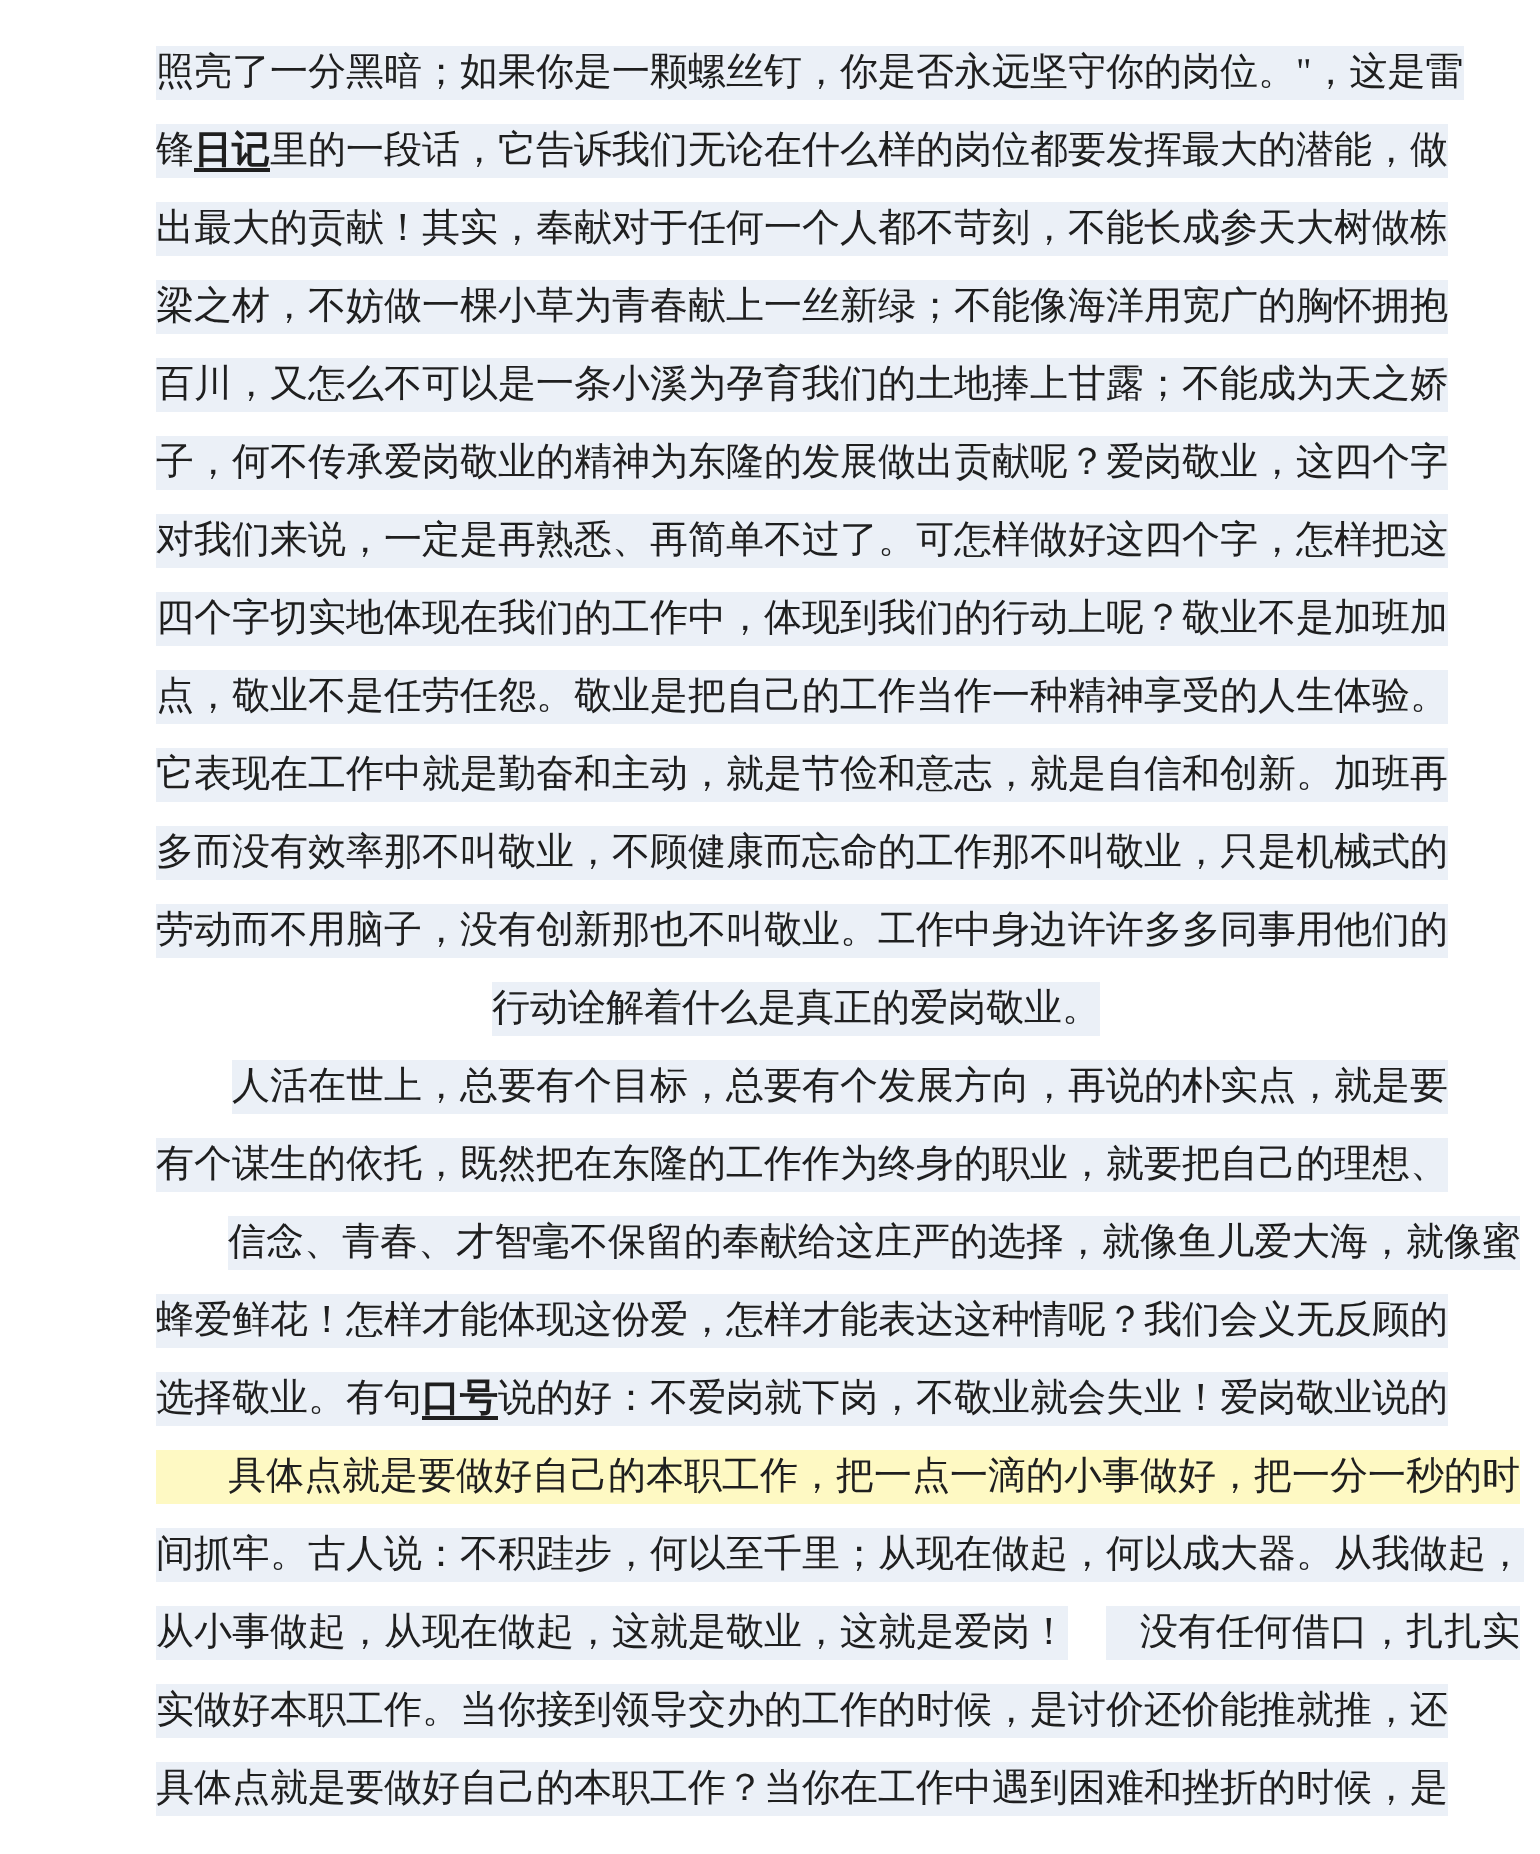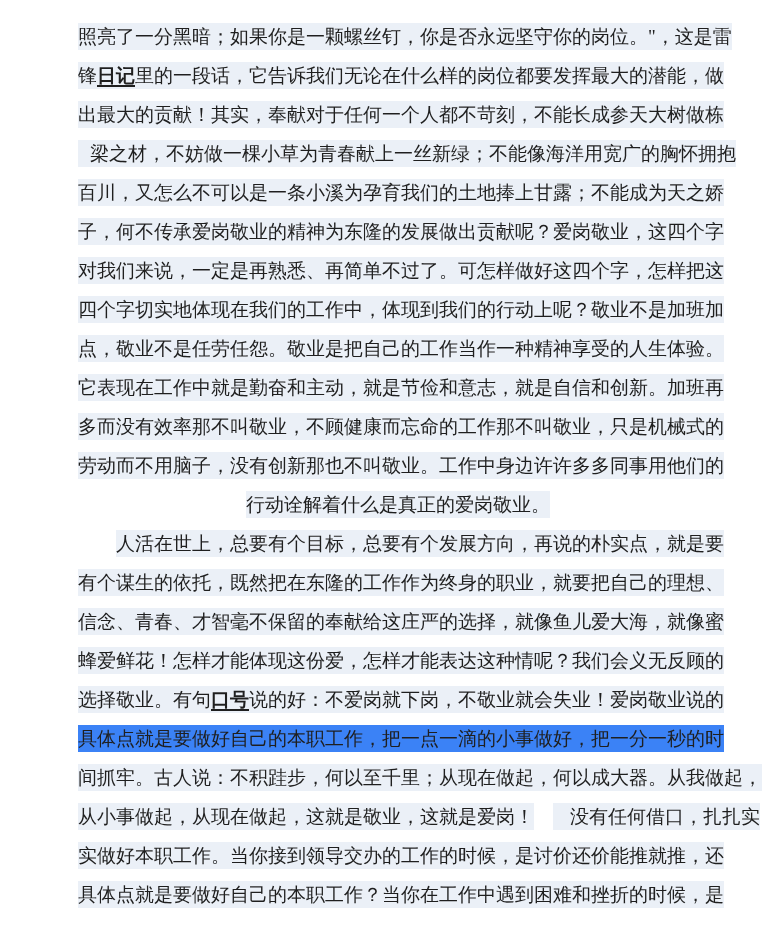--- a/index.html
+++ b/index.html
@@ -54,34 +54,34 @@
   }
 </style>
 </head>
 <body>
 
 <div class="page">
   <div class="text-body" id="text-body" style="color: rgb(31, 31, 31);">
       <div class="line just"><span class="seg hl" style="background: rgb(235, 240, 247);">照亮了一分黑暗；如果你是一颗螺丝钉，你是否永远坚守你的岗位。"，这是雷</span></div>
       <div class="line just"><span class="seg hl" style="background: rgb(235, 240, 247);">锋</span><span class="seg hl bold ul" style="background: rgb(235, 240, 247);">日记</span><span class="seg hl" style="background: rgb(235, 240, 247);">里的一段话，它告诉我们无论在什么样的岗位都要发挥最大的潜能，做</span></div>
       <div class="line just"><span class="seg hl" style="background: rgb(235, 240, 247);">出最大的贡献！其实，奉献对于任何一个人都不苛刻，不能长成参天大树做栋</span></div>
-      <div class="line just"><span class="seg hl" style="background: rgb(235, 240, 247); padding-left: 12px;">梁之材，不妨做一棵小草为青春献上一丝新绿；不能像海洋用宽广的胸怀拥抱</span></div>
+      <div class="line just"><span class="seg hl" style="background: rgb(235, 240, 247);">梁之材，不妨做一棵小草为青春献上一丝新绿；不能像海洋用宽广的胸怀拥抱</span></div>
       <div class="line just"><span class="seg hl" style="background: rgb(235, 240, 247);">百川，又怎么不可以是一条小溪为孕育我们的土地捧上甘露；不能成为天之娇</span></div>
       <div class="line just"><span class="seg hl" style="background: rgb(235, 240, 247);">子，何不传承爱岗敬业的精神为东隆的发展做出贡献呢？爱岗敬业，这四个字</span></div>
       <div class="line just"><span class="seg hl" style="background: rgb(235, 240, 247);">对我们来说，一定是再熟悉、再简单不过了。可怎样做好这四个字，怎样把这</span></div>
       <div class="line just"><span class="seg hl" style="background: rgb(235, 240, 247);">四个字切实地体现在我们的工作中，体现到我们的行动上呢？敬业不是加班加</span></div>
       <div class="line just"><span class="seg hl" style="background: rgb(235, 240, 247);">点，敬业不是任劳任怨。敬业是把自己的工作当作一种精神享受的人生体验。</span></div>
       <div class="line just"><span class="seg hl" style="background: rgb(235, 240, 247);">它表现在工作中就是勤奋和主动，就是节俭和意志，就是自信和创新。加班再</span></div>
       <div class="line just"><span class="seg hl" style="background: rgb(235, 240, 247);">多而没有效率那不叫敬业，不顾健康而忘命的工作那不叫敬业，只是机械式的</span></div>
       <div class="line just"><span class="seg hl" style="background: rgb(235, 240, 247);">劳动而不用脑子，没有创新那也不叫敬业。工作中身边许许多多同事用他们的</span></div>
       <div class="line"><span class="seg hl" style="background: rgb(235, 240, 247);">行动诠解着什么是真正的爱岗敬业。</span></div>
       <div class="line just indent"><span class="seg hl" style="background: rgb(235, 240, 247);">人活在世上，总要有个目标，总要有个发展方向，再说的朴实点，就是要</span></div>
       <div class="line just"><span class="seg hl" style="background: rgb(235, 240, 247);">有个谋生的依托，既然把在东隆的工作作为终身的职业，就要把自己的理想、</span></div>
-      <div class="line just"><span class="seg hl" style="background: rgb(235, 240, 247);">信念、青春、才智毫不保留的奉献给这庄严的选择，就像鱼儿爱大海，就像蜜</span></div>
+      <div class="line just"><span class="seg hl" style="background: rgb(235, 240, 247); margin-left: 36px;">信念、青春、才智毫不保留的奉献给这庄严的选择，就像鱼儿爱大海，就像蜜</span></div>
       <div class="line just"><span class="seg hl" style="background: rgb(235, 240, 247);">蜂爱鲜花！怎样才能体现这份爱，怎样才能表达这种情呢？我们会义无反顾的</span></div>
       <div class="line just"><span class="seg hl" style="background: rgb(235, 240, 247);">选择敬业。有句</span><span class="seg hl bold ul" style="background: rgb(235, 240, 247);">口号</span><span class="seg hl" style="background: rgb(235, 240, 247);">说的好：不爱岗就下岗，不敬业就会失业！爱岗敬业说的</span></div>
-      <div class="line just"><span class="seg hl" style="background: #3b82f6;">具体点就是要做好自己的本职工作，把一点一滴的小事做好，把一分一秒的时</span></div>
+      <div class="line just"><span class="seg hl" style="background: #fef9c3; padding-left: 36px;">具体点就是要做好自己的本职工作，把一点一滴的小事做好，把一分一秒的时</span></div>
       <div class="line just"><span class="seg hl" style="background: rgb(235, 240, 247);">间抓牢。古人说：不积跬步，何以至千里；从现在做起，何以成大器。从我做起，</span></div>
       <div class="line just"><span class="seg hl" style="background: rgb(235, 240, 247);">从小事做起，从现在做起，这就是敬业，这就是爱岗！</span><span class="seg">　</span><span class="seg hl" style="background: rgb(235, 240, 247); padding-left: 17px;">没有任何借口，扎扎实</span></div>
       <div class="line just"><span class="seg hl" style="background: rgb(235, 240, 247);">实做好本职工作。当你接到领导交办的工作的时候，是讨价还价能推就推，还</span></div>
       <div class="line just"><span class="seg hl" style="background: rgb(235, 240, 247);">具体点就是要做好自己的本职工作？当你在工作中遇到困难和挫折的时候，是</span></div>
     </div>
 </div>
 
 </body></html>

